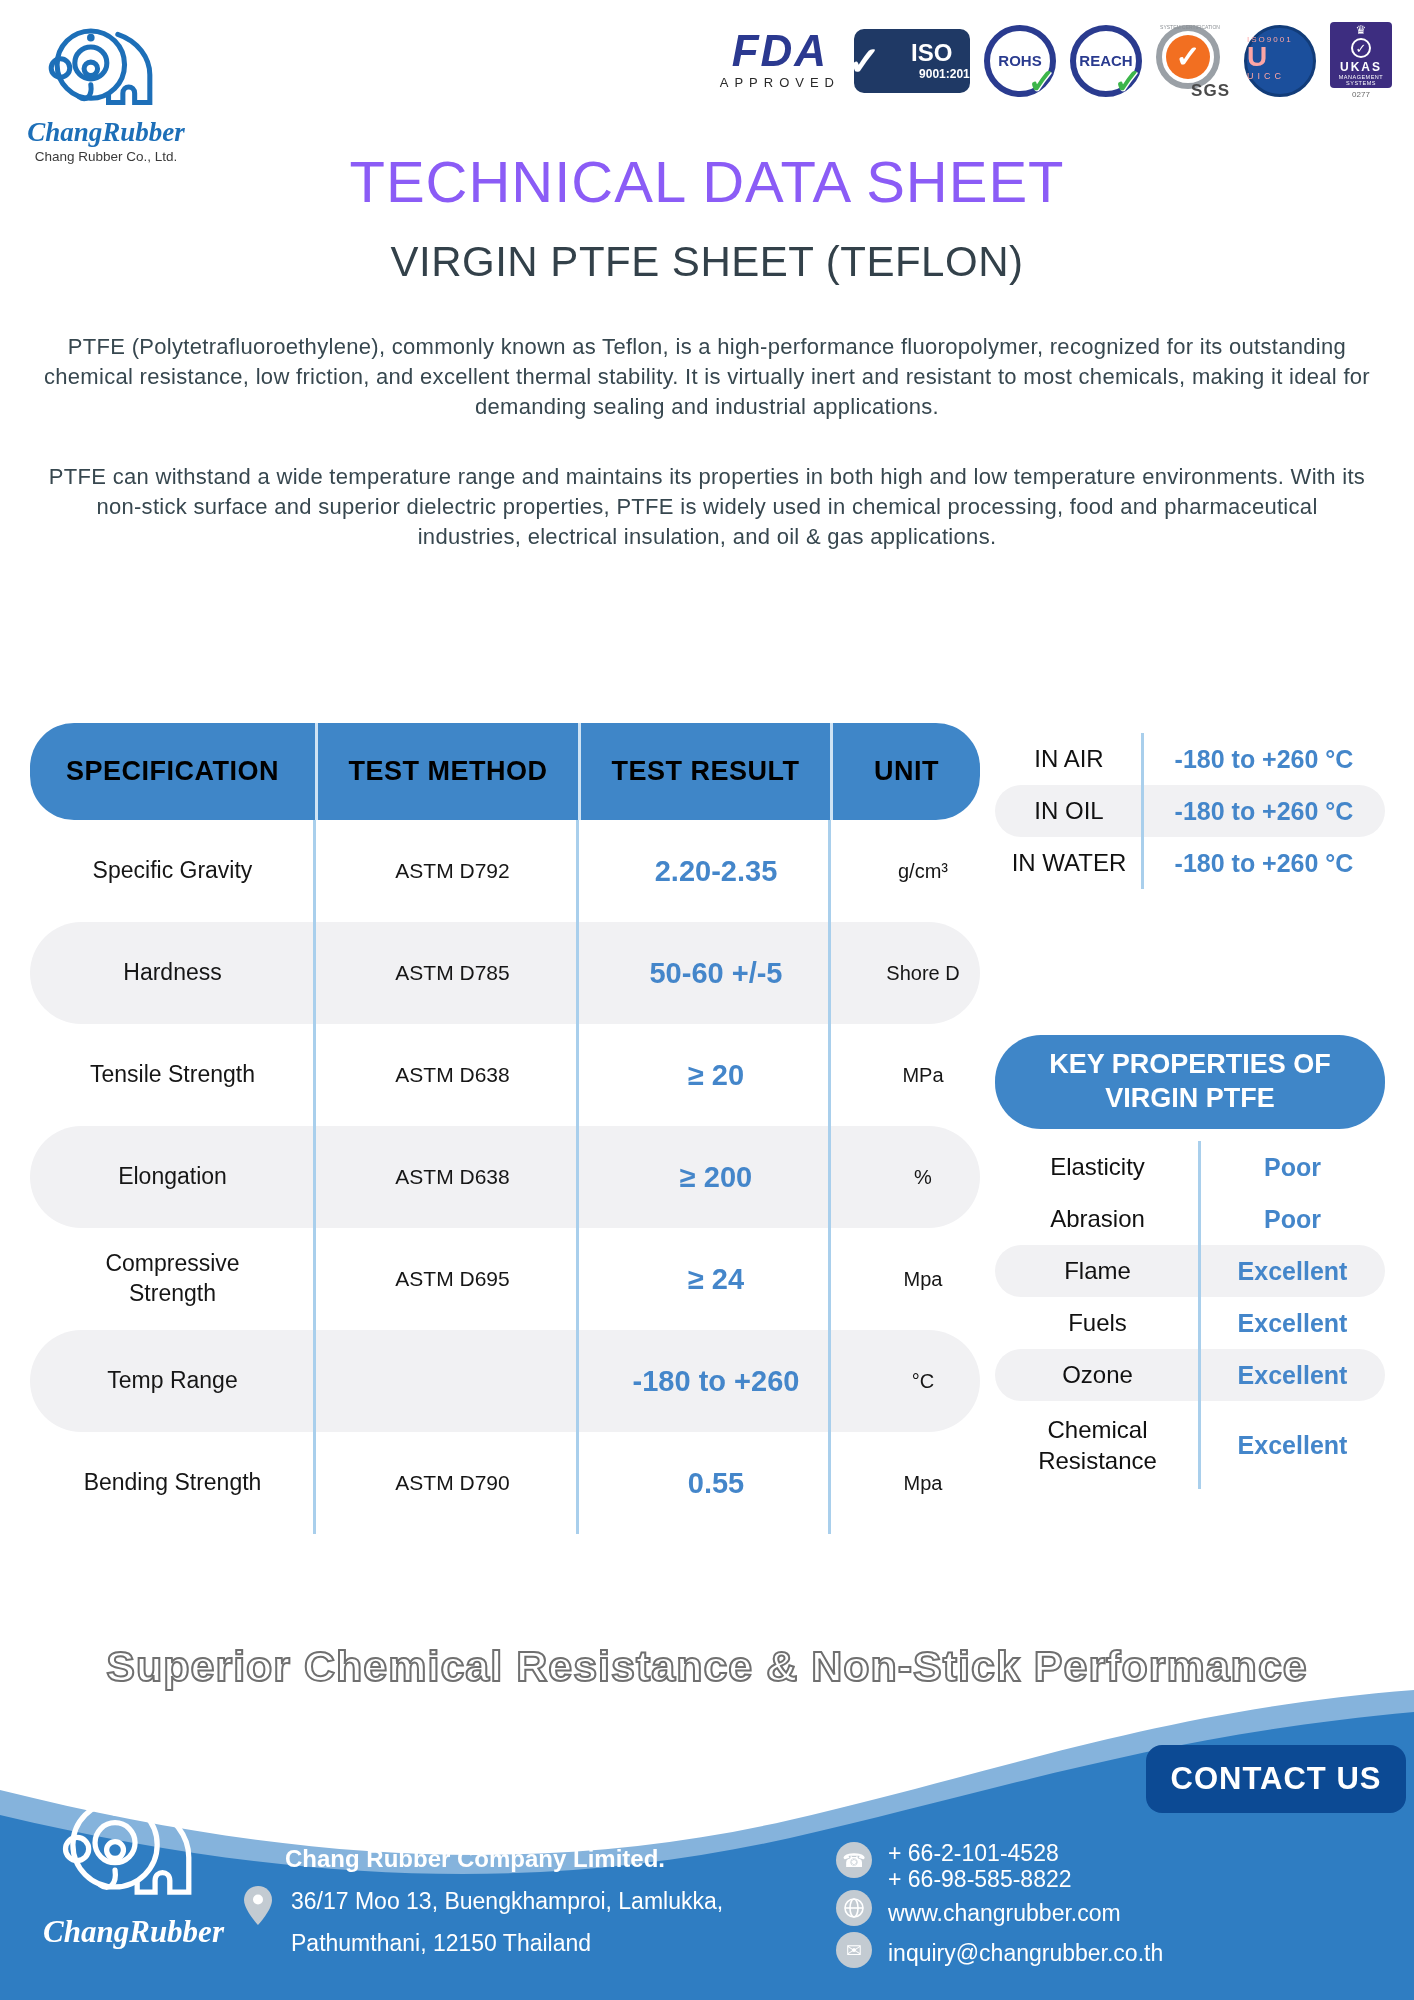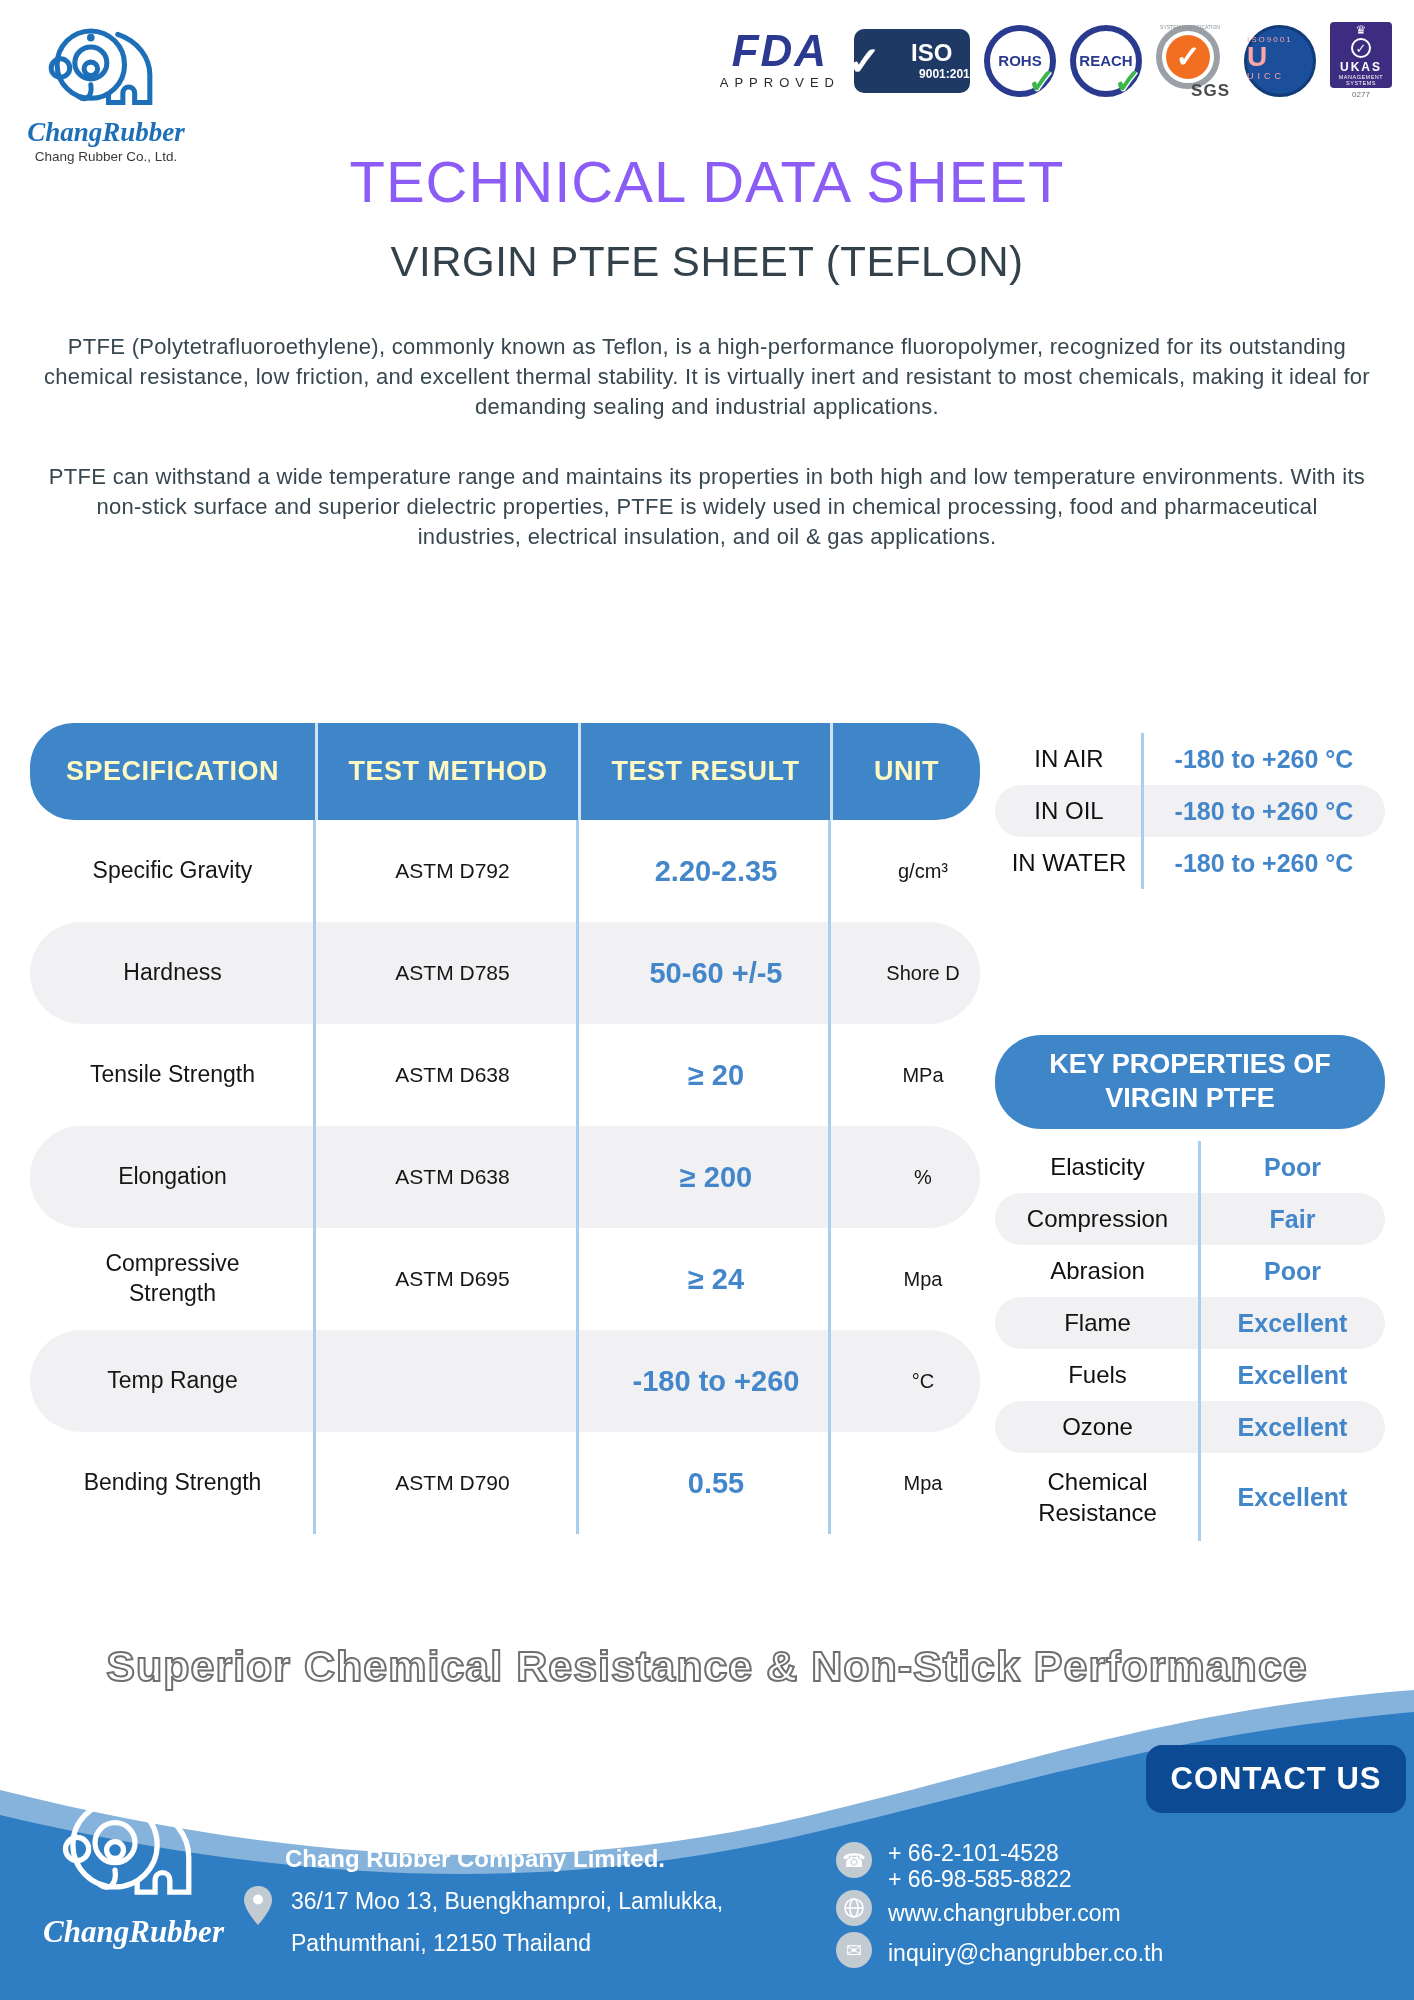--- a/index.html
+++ b/index.html
@@ -44,21 +44,21 @@
 
   
   .doc-title { position:absolute; top:148px; left:0; width:100%; text-align:center; font-size:58px; color:#8b5cf6; letter-spacing:1px; }
   .doc-subtitle { position:absolute; top:238px; left:0; width:100%; text-align:center; font-size:42px; color:#33414a; letter-spacing:0.5px; }
   .intro { position:absolute; top:332px; left:0; width:100%; text-align:center; color:#37474f; }
   .intro p { font-size:22px; line-height:1.36; max-width:1330px; margin:0 auto 40px auto; letter-spacing:0.3px; }
 
   
   .spec-table { position:absolute; left:30px; top:723px; width:950px; }
   .spec-header { height:97px; display:grid; grid-template-columns:285px 263px 252px 150px; background:#3f86c8; border-radius:44px; position:relative; }
-  .spec-header .hcell { display:flex; align-items:center; justify-content:center; color:#fef9c3; font-size:27px; font-weight:bold; letter-spacing:0.5px; }
+  .spec-header .hcell { display:flex; align-items:center; justify-content:center; color:#000000; font-size:27px; font-weight:bold; letter-spacing:0.5px; }
   .spec-header .hcell + .hcell { border-left:3px solid #cfe3f4; }
   .spec-body { position:relative; }
   .spec-row { height:102px; display:grid; grid-template-columns:285px 263px 252px 150px; align-items:center; text-align:center;gap:6px; }
   .spec-row.alt { background:#f1f1f3; border-radius:51px; }
   .cell-spec { font-size:23px; color:#161616; line-height:1.3; max-width:205px; justify-self:center; }
   .cell-method { font-size:21px; color:#161616; }
   .cell-result { font-size:29px; font-weight:bold; color:#4486ca; }
   .cell-unit { font-size:20px; color:#161616; }
   .vsep { position:absolute; top:0; bottom:0; width:3px; background:#a9cfec; z-index:2; }
   .spec-body .vsep.s1 { left:283px; } .spec-body .vsep.s2 { left:546px; } .spec-body .vsep.s3 { left:798px; }
@@ -253,24 +253,20 @@
   </div>
 
   <div class="kp-panel">
     <div class="panel-header">KEY PROPERTIES OF VIRGIN PTFE</div>
     <div class="kp-body">
       <div class="vsep"></div>
       <div class="kp-row">
         <div class="kp-label">Elasticity</div>
         <div class="kp-value">Poor</div>
       </div>
-      <div class="kp-row alt">
-        <div class="kp-label">Compression</div>
-        <div class="kp-value">Fair</div>
-      </div>
       <div class="kp-row">
         <div class="kp-label">Abrasion</div>
         <div class="kp-value">Poor</div>
       </div>
       <div class="kp-row alt">
         <div class="kp-label">Flame</div>
         <div class="kp-value">Excellent</div>
       </div>
       <div class="kp-row">
         <div class="kp-label">Fuels</div>

